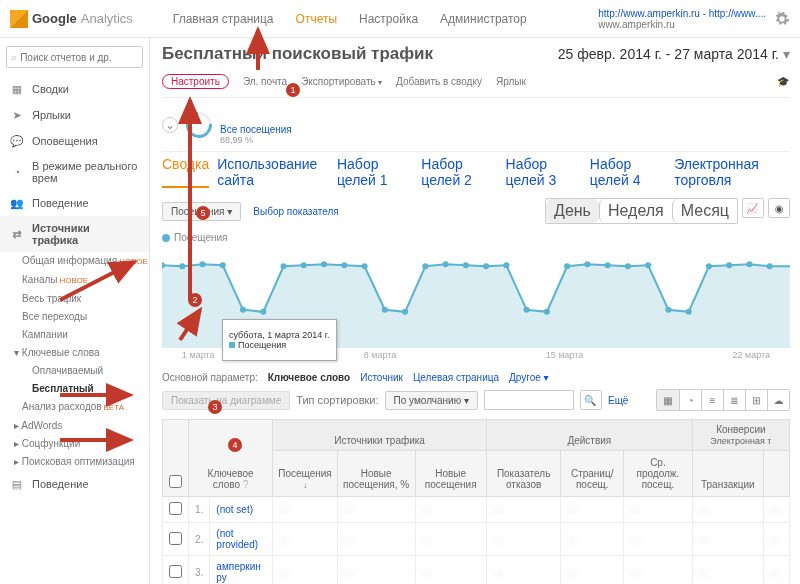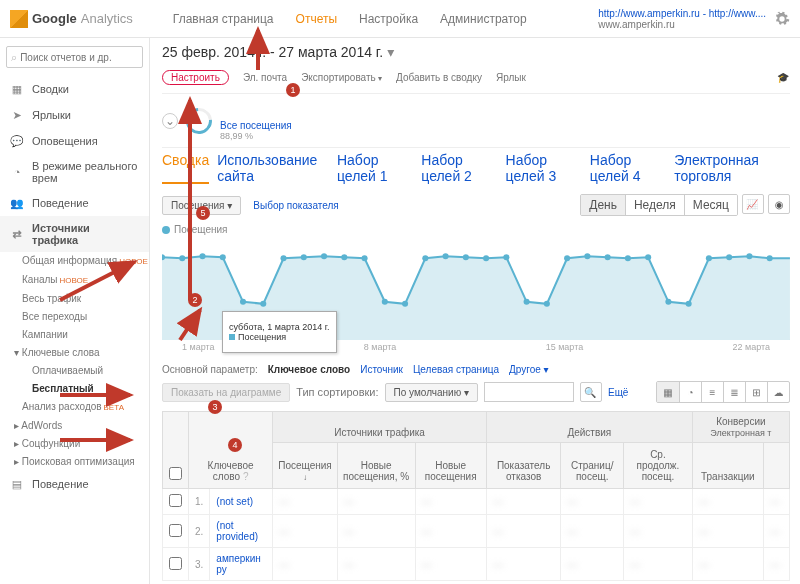--- a/index.html
+++ b/index.html
@@ -40,21 +40,21 @@
   .seg-pct { font-size: 9px; color: #999; }
   .minus-collapse { width: 16px; height: 16px; border: 1px solid #ccc; border-radius: 50%; display: flex; align-items: center; justify-content: center; color: #888; font-size: 12px; }
   .section-title { font-size: 12px; font-weight: bold; color: #555; margin-top: 8px; }
   .metric-tabs { display: flex; gap: 8px; font-size: 14px; margin-top: 4px; color: #1155cc; }
   .metric-tabs span.active { color: #f28b0c; border-bottom: 2px solid #f28b0c; padding-bottom: 2px; }
   .chart-controls { display: flex; align-items: center; margin-top: 10px; }
   .dropdown-btn { border: 1px solid #ccc; background: #f5f5f5; padding: 3px 8px; font-size: 10px; color: #555; border-radius: 2px; }
   .vs-label { font-size: 10px; color: #1155cc; margin-left: 12px; }
   .right-controls { margin-left: auto; display: flex; gap: 4px; }
   .btn-group { display: flex; border: 1px solid #ccc; border-radius: 2px; overflow: hidden; }
-  .btn-group span { padding: 3px 8px; font-size: 12px; color: #555; border-left: 1px solid #ccc; background: #fff; }
+  .btn-group span { padding: 3px 8px; font-size: 16px; color: #555; border-left: 1px solid #ccc; background: #fff; border-radius: 6px; }
   .btn-group span:first-child { border-left: none; }
   .btn-group span.active { background: #eee; }
   .icon-btn { width: 22px; height: 20px; border: 1px solid #ccc; border-radius: 2px; display: flex; align-items: center; justify-content: center; font-size: 10px; color: #555; background: #fff; }
   .legend-item { display: flex; align-items: center; gap: 4px; margin-top: 8px; font-size: 10px; color: #888; }
   .legend-dot { width: 8px; height: 8px; border-radius: 50%; background: #5ab3d1; }
   .chart { position: relative; height: 100px; margin-top: 4px; }
   .chart svg { position: absolute; inset: 0; }
   .x-axis { display: flex; justify-content: space-between; font-size: 9px; color: #aaa; padding: 2px 20px 0; border-top: 1px solid #ddd; }
   .tooltip { position: absolute; background: #fff; border: 1px solid #aaa; font-size: 9px; padding: 10px 6px; box-shadow: 1px 1px 3px rgba(0,0,0,0.2); left: 60px; top: 72px; white-space: nowrap; }
   .tooltip .blue-sq { display: inline-block; width: 6px; height: 6px; background: #5ab3d1; margin-right: 3px; }
@@ -153,20 +153,21 @@
       <div class="expander">▸ <span>Поисковая оптимизация</span></div>
     </div>
     <div class="nav-item">
       <span class="nav-icon">▤</span>
       <span>Поведение</span>
     </div>
   </div>
 
   <div class="content">
     <div class="header-row">
+      <div class="page-title">Бесплатный поисковый трафик</div>
       <div class="date-range">
         <span>25 февр. 2014 г. - 27 марта 2014 г.</span><span class="arrow">▾</span>
       </div>
     </div>
 
     <div class="toolbar">
       <span class="customize">Настроить</span>
       <span>Эл. почта</span>
       <span class="dd">Экспортировать</span>
       <span>Добавить в сводку</span>

